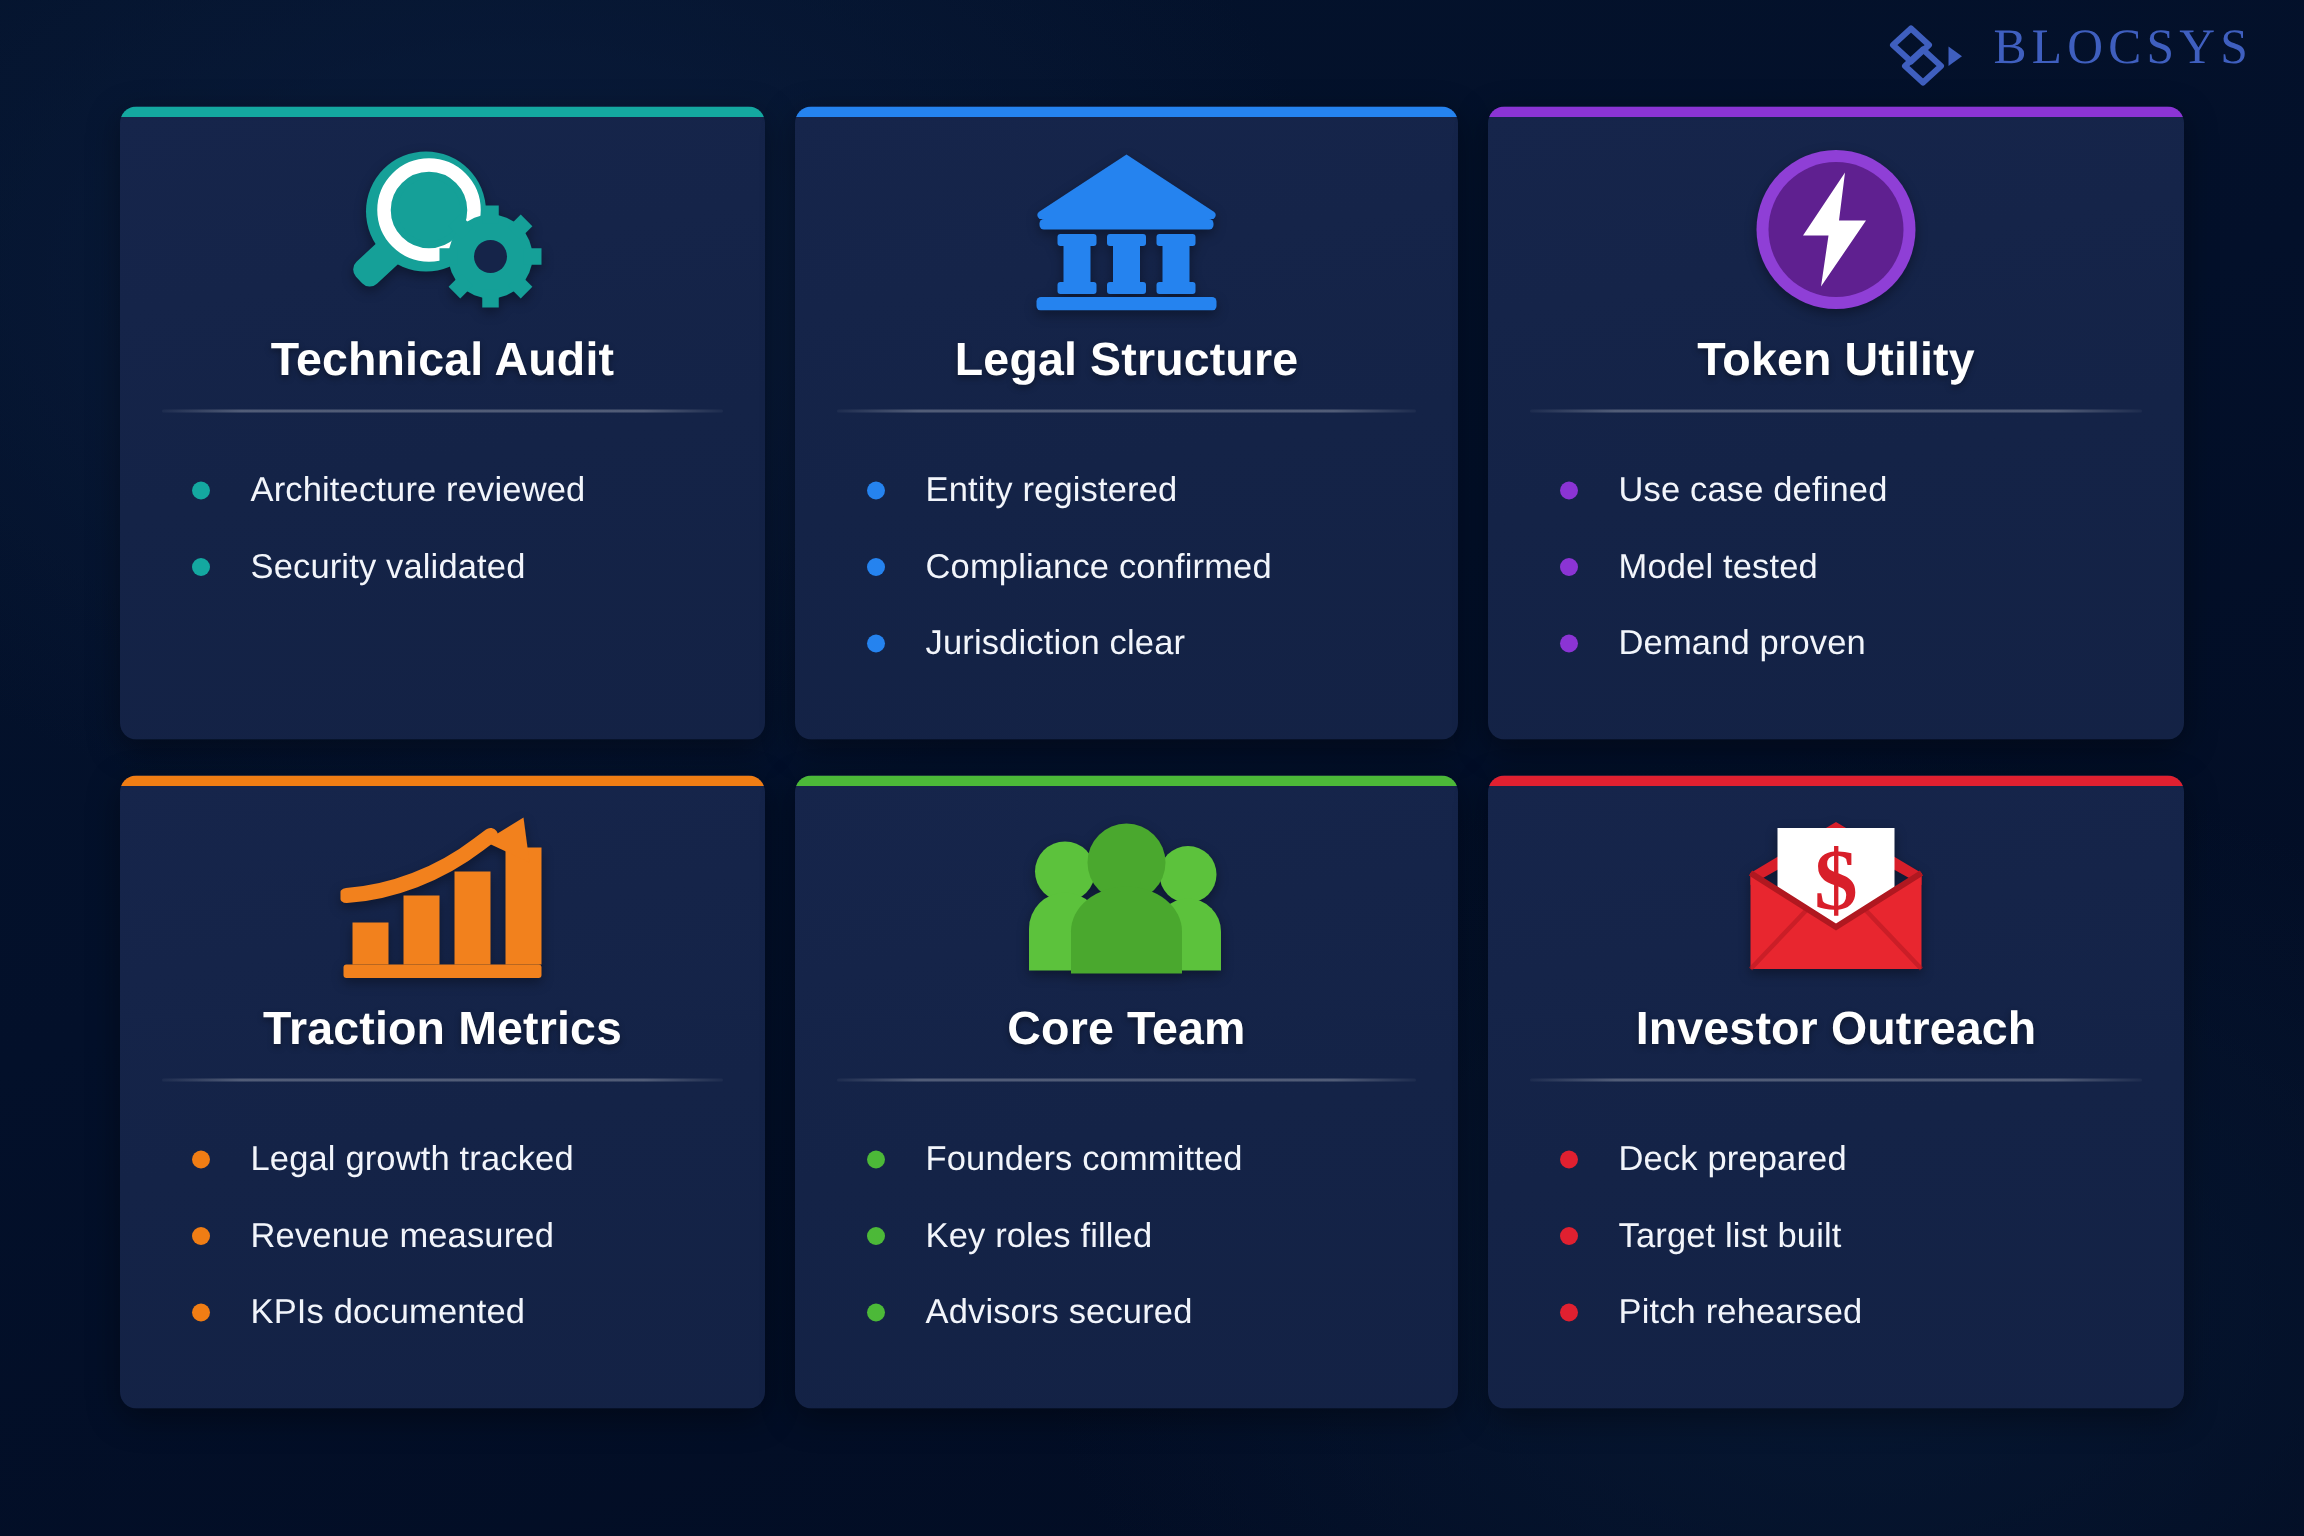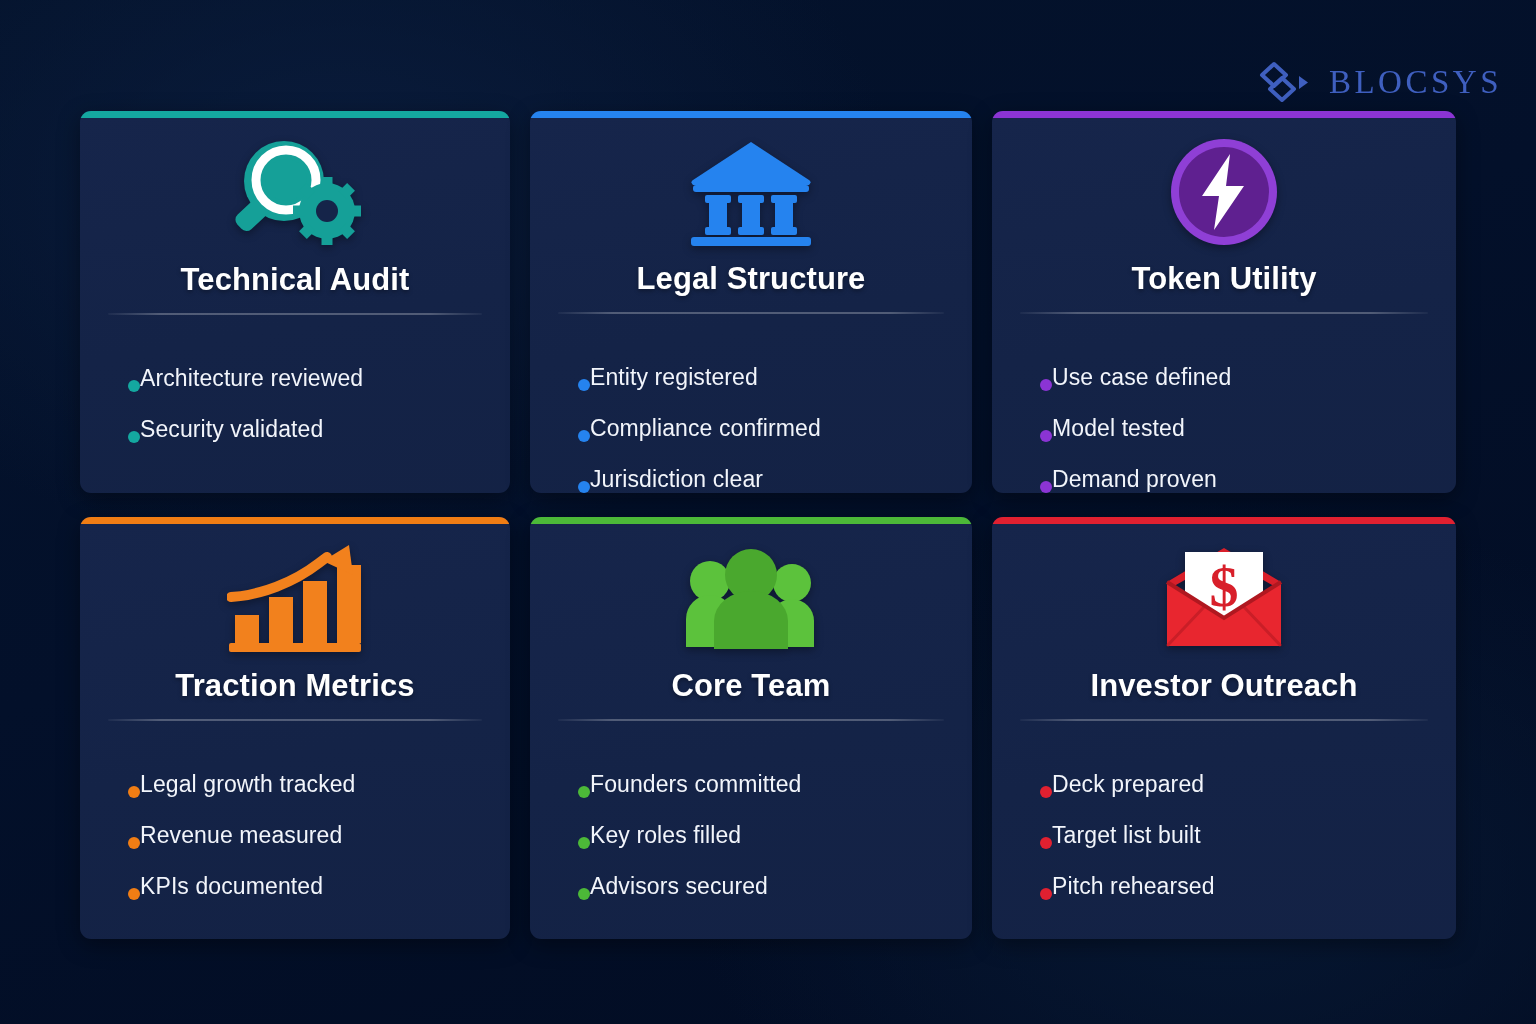--- a/index.html
+++ b/index.html
@@ -20,24 +20,23 @@
     color: #ffffff;
     position: relative;
   }
 
   
   .logo-wrap {
     position: absolute;
     top: 14px;
     right: 34px;
     display: flex;
-    align-items: center;
+    align-items: flex-start;
     gap: 14px;
     height: 48px;
-    margin-top: 44px;
   }
   .logo-mark { width: 62px; height: 46px; display: block; }
   .logo-text {
     font-family: "Liberation Serif", "DejaVu Serif", serif;
     font-size: 33px;
     letter-spacing: 3.5px;
     color: #3f5fbf;
     font-weight: 400;
     white-space: nowrap;
   }
@@ -47,21 +46,21 @@
     position: absolute;
     left: 80px;
     top: 71px;
     width: 1376px;
     height: 868px;
     display: grid;
     grid-template-columns: 430px 1fr 442px 1fr 464px;
     grid-template-rows: 422px 1fr 422px;
   }
   .c1 { grid-column: 1; } .c2 { grid-column: 3; } .c3 { grid-column: 5; }
-  .r1 { grid-row: 1; margin-top: 40px; } .r2 { grid-row: 3; }
+  .r1 { grid-row: 1; } .r2 { grid-row: 3; }
 
   
   .card {
     position: relative;
     border-radius: 11px;
     background: linear-gradient(170deg, #16254b 0%, #142347 55%, #12204180 100%);
     background-color: #152449;
     box-shadow: 0 6px 22px rgba(0,0,0,0.38);
     overflow: hidden;
     padding: 0 24px;
@@ -105,22 +104,22 @@
     border-radius: 2px;
   }
 
   .bullets {
     list-style: none;
     margin-top: 26px;
     padding-left: 24px;
   }
   .bullets li {
     display: flex;
-    align-items: flex-end;
-    gap: 0;
+    align-items: center;
+    gap: 27px;
     min-height: 51px;
     font-size: 23px;
     font-weight: 400;
     color: #f2f5fb;
     letter-spacing: 0.1px;
   }
   .dot {
     width: 12px; height: 12px;
     border-radius: 50%;
     background: var(--accent);

